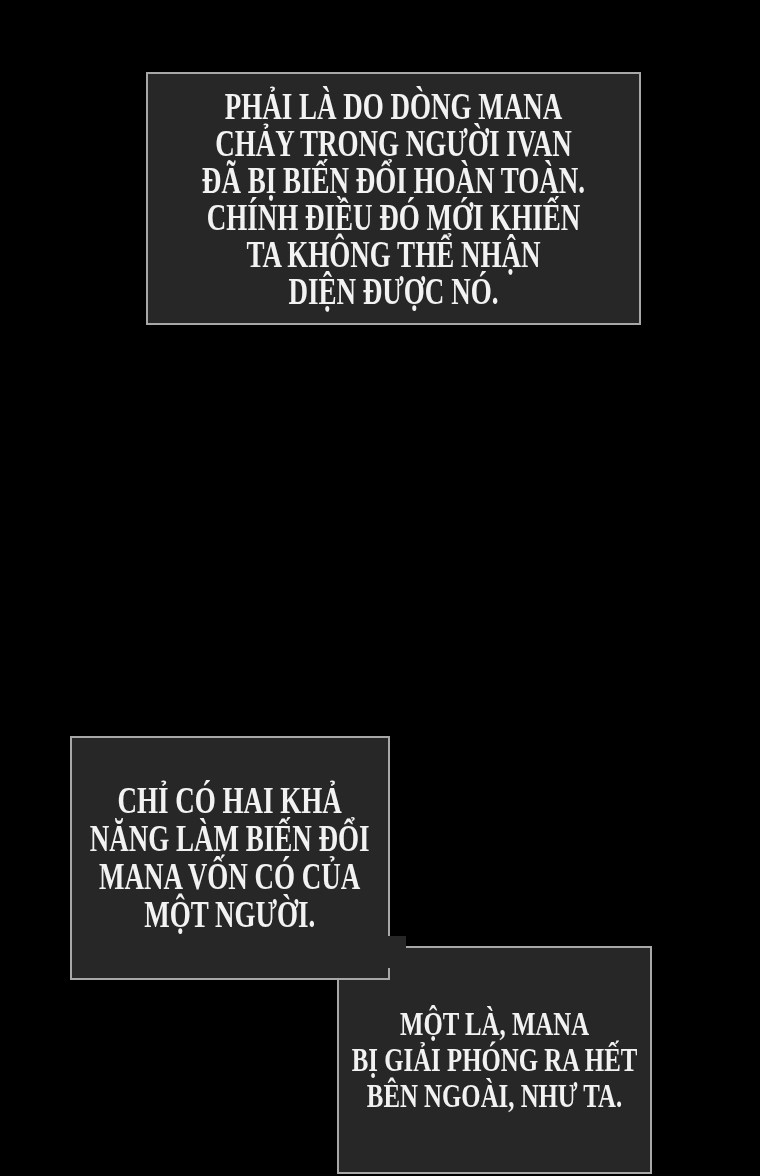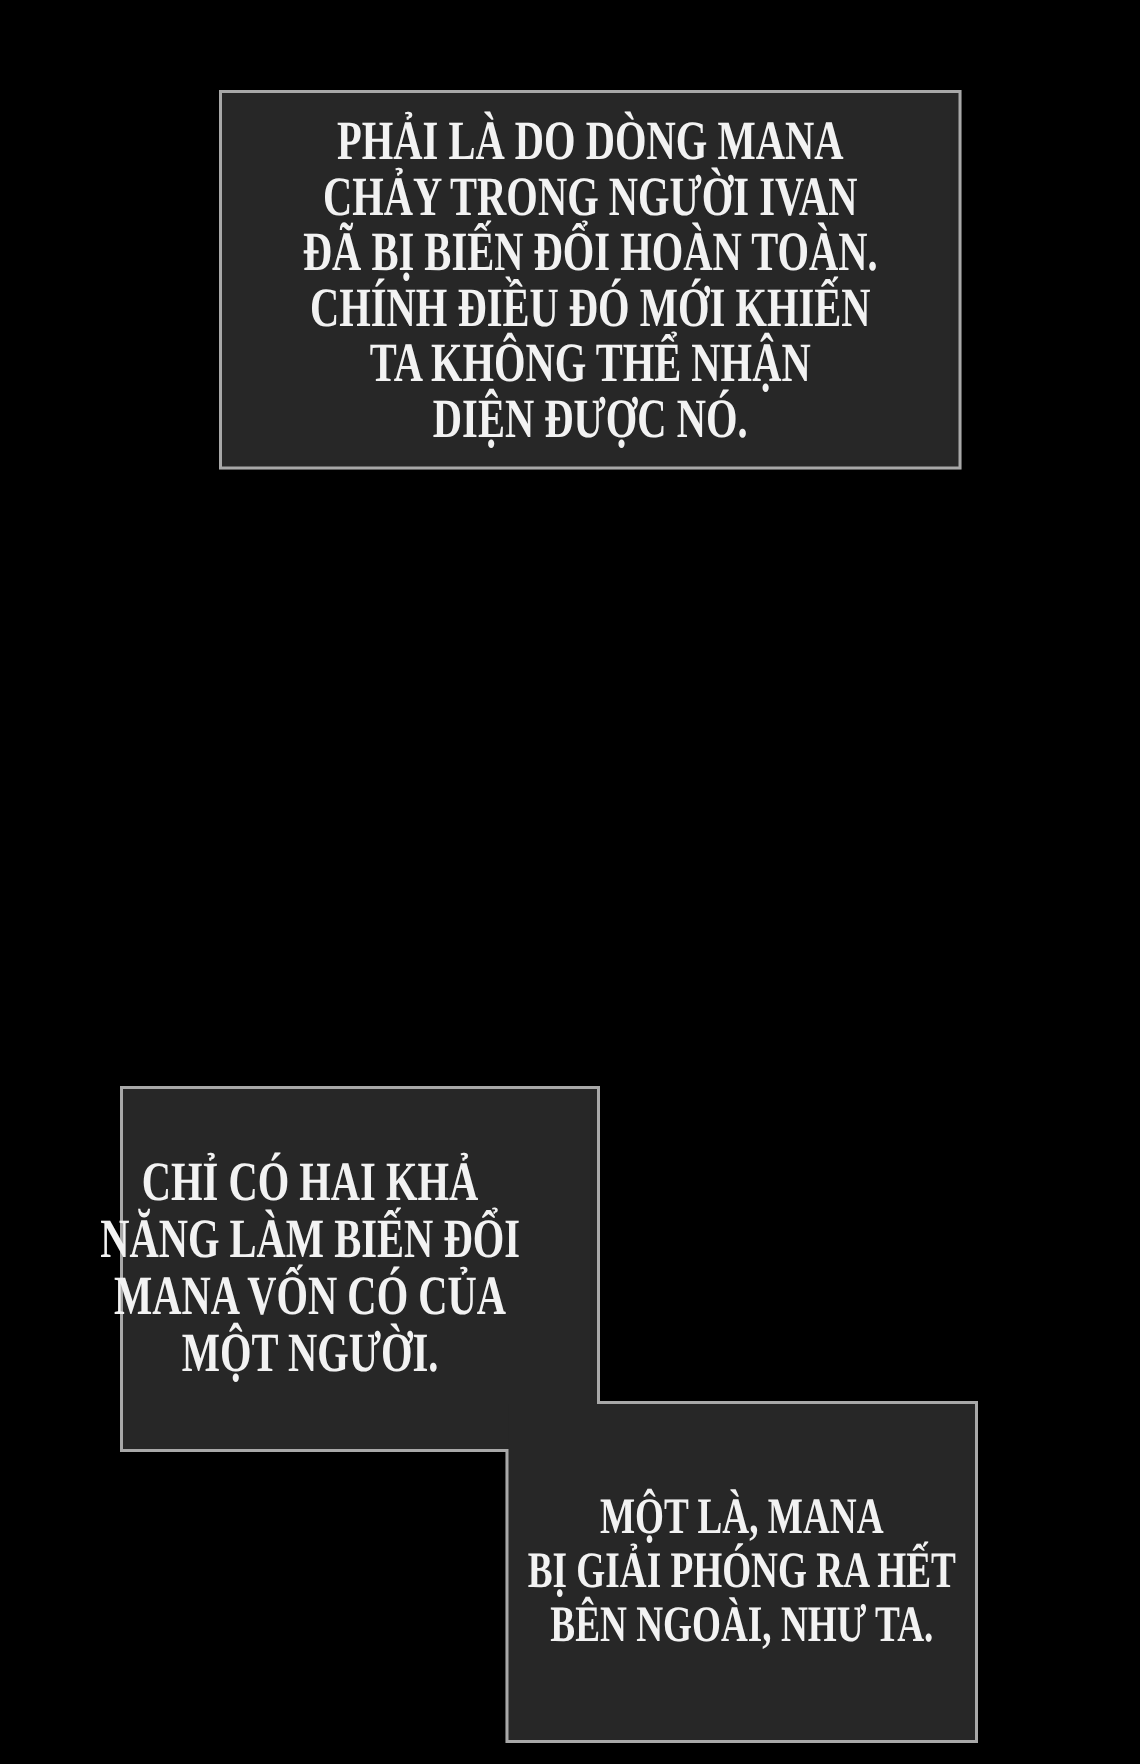--- a/index.html
+++ b/index.html
@@ -18,24 +18,25 @@
     overflow: hidden;
     font-family: "Liberation Serif", serif;
   }
   .panel {
     position: absolute;
     background: var(--panel-fill);
     border: 2px solid var(--panel-border);
     display: flex;
     align-items: center;
     justify-content: center;
+    margin-top: 12px;
   }
   #panel-top    { left: 146px; top: 60px;  width: 495px; height: 253px; z-index: 1; }
   #panel-bottom { left: 337px; top: 934px; width: 315px; height: 228px; z-index: 1; }
-  #panel-middle { left: 80px;  top: 724px; width: 320px; height: 244px; z-index: 2; justify-content: flex-end; }
+  #panel-middle { left: 70px;  top: 724px; width: 320px; height: 244px; z-index: 2; }
   
   #panel-joint-patch {
     position: absolute;
     left: 339px; top: 936px; width: 67px; height: 32px;
     background: var(--panel-fill);
     z-index: 3;
   }
   .text-block {
     color: var(--text);
     font-weight: bold;

